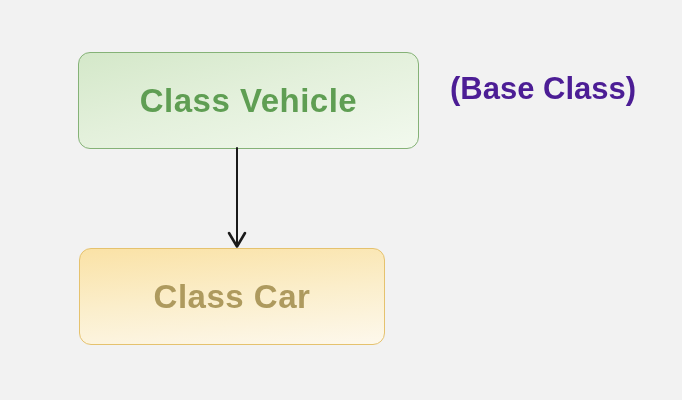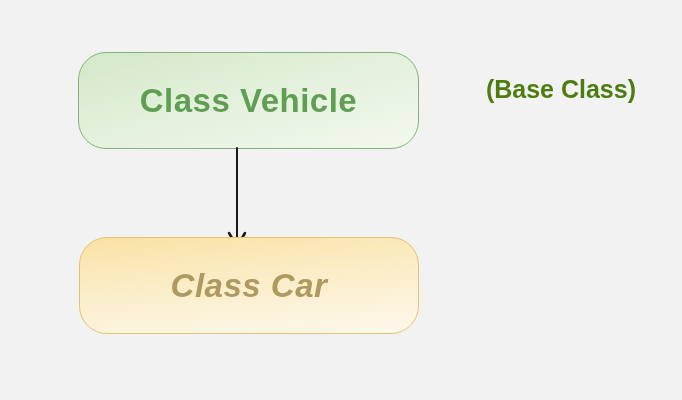--- a/index.html
+++ b/index.html
@@ -10,58 +10,57 @@
   }
   .stage {
     position: relative;
     width: 682px;
     height: 400px;
     background: #f2f2f2;
     overflow: hidden;
   }
   .node {
     position: absolute;
-    border-radius: 28px;
+    border-radius: 12px;
     display: flex;
     align-items: center;
     justify-content: center;
     box-sizing: border-box;
   }
   .node-base {
     left: 78px;
     top: 52px;
     width: 341px;
     height: 97px;
     border: 1.5px solid #85b277;
     background: linear-gradient(165deg, #d4e8c9 0%, #e3f0db 45%, #f2f9ee 100%);
   }
   .node-derived {
     left: 79px;
-    top: 237px;
-    width: 340px;
+    top: 248px;
+    width: 306px;
     height: 97px;
     border: 1.5px solid #e5c26e;
     background: linear-gradient(175deg, #fae2a6 0%, #fbeecb 50%, #fdf8ec 100%);
-    font-style: italic;
   }
   .node-label {
     font-size: 33px;
     font-weight: 700;
     letter-spacing: 0.5px;
     white-space: nowrap;
   }
   .node-base .node-label { color: #5f9e53; }
   .node-derived .node-label { color: #ae9a5e; }
   .annotation {
     position: absolute;
-    font-size: 25px;
+    font-size: 31px;
     font-weight: 700;
-    color: #4d7c0f;
+    color: #4c1d95;
     line-height: 30px;
-    text-align: right;
+    text-align: left;
     white-space: nowrap;
   }
   .annotation-base { left: 450px; top: 74px; width: 186px; }
   .annotation-derived { left: 433px; top: 280px; width: 214px; }
   .arrow-svg {
     position: absolute;
     left: 222px;
     top: 147px;
     width: 30px;
     height: 102px;

